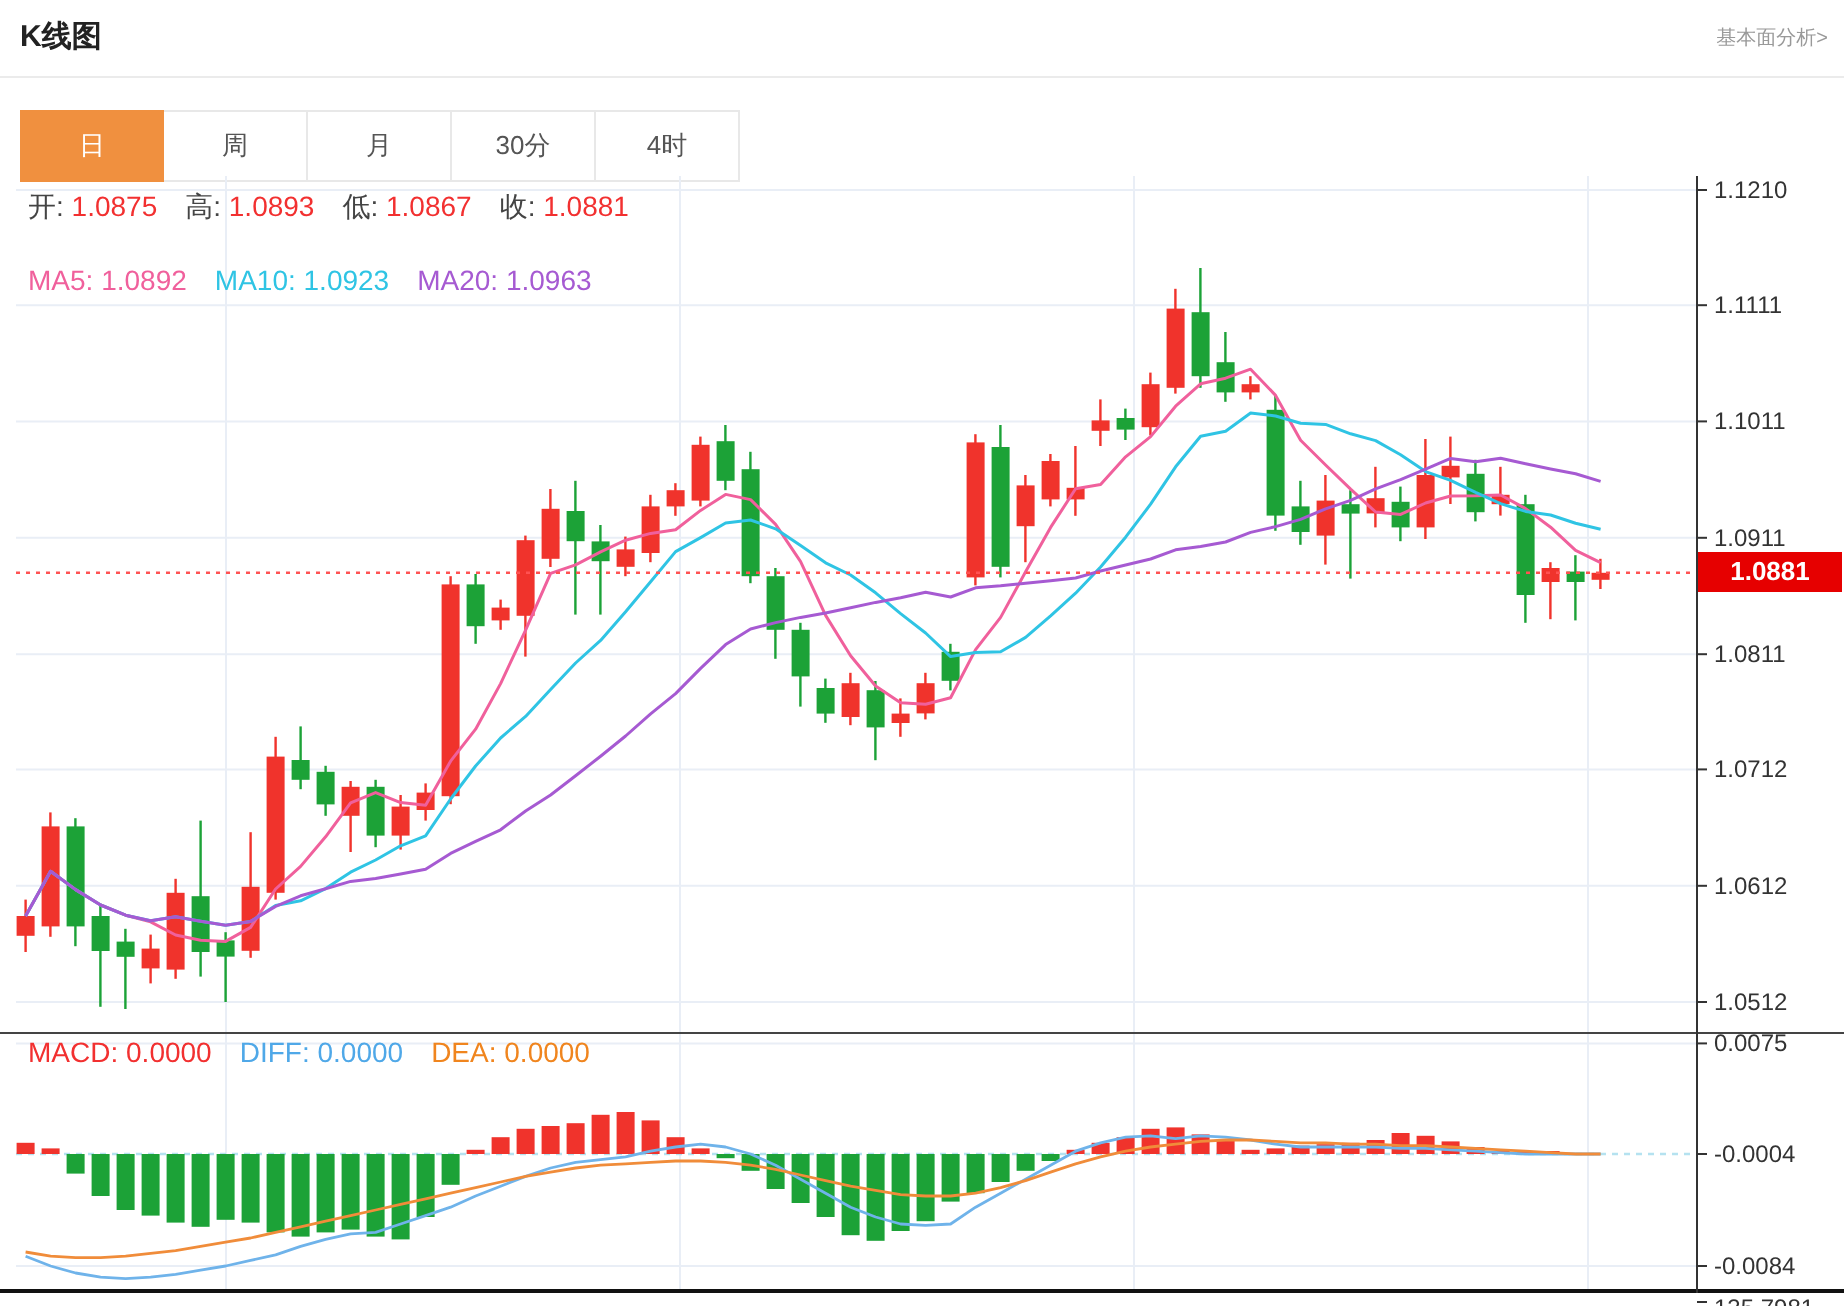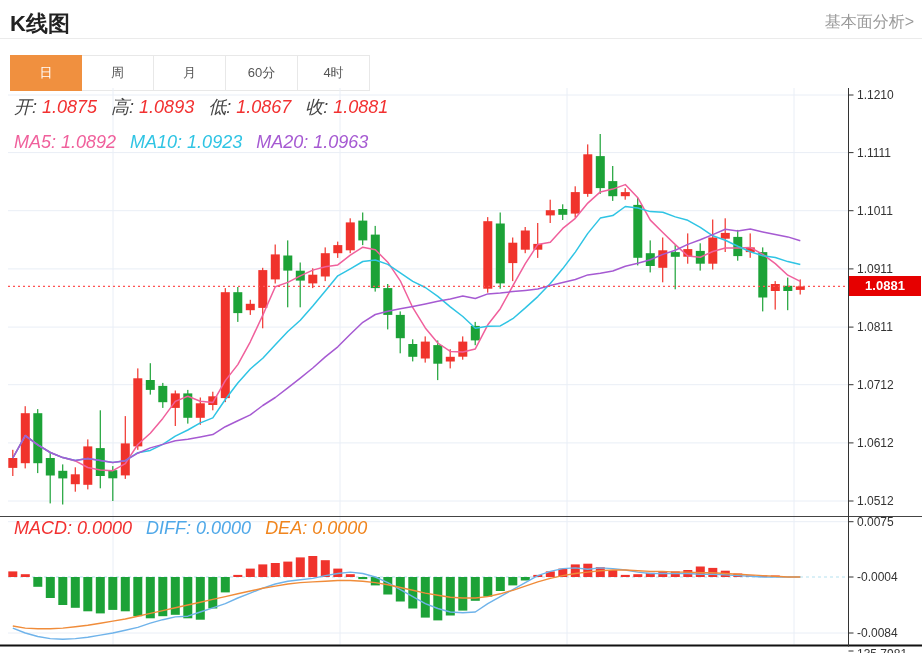--- a/index.html
+++ b/index.html
@@ -1,30 +1,30 @@
 <!DOCTYPE html>
 <html><head>
 <meta charset="utf-8">
 <style>
   html,body{margin:0;padding:0;}
   body{
     width:922px;height:653px;position:relative;overflow:hidden;background:#fff;
     font-family:"Liberation Sans","DejaVu Sans",sans-serif;
   }
   .hdr{position:absolute;left:0;top:0;width:922px;height:39px;border-bottom:1px solid #ebebeb;box-sizing:border-box;background:#fff;}
-  .title{position:absolute;left:10px;top:9px;font-size:22px;font-weight:bold;color:#222;}
-  .hdr-link{position:absolute;right:8px;top:12px;font-size:16px;color:#999;cursor:pointer;text-align:center;}
+  .title{position:absolute;left:10px;top:9px;font-size:15px;font-weight:bold;color:#222;}
+  .hdr-link{position:absolute;right:8px;top:12px;font-size:10px;color:#999;cursor:pointer;text-align:center;}
   .tabbar{position:absolute;left:10px;top:55px;height:36px;display:flex;}
   .tab{width:72px;height:36px;line-height:34px;text-align:center;font-size:13px;color:#555;
        background:#fff;border:1px solid #e8e8e8;border-left:none;box-sizing:border-box;cursor:pointer;}
   .tab:first-child{border-left:1px solid #e8e8e8;}
   .tab.active{color:#fff;border:none;line-height:36px;}
   .chart-area{position:absolute;left:0;top:88px;width:835px;height:565px;}
   #svg-host{position:absolute;left:0;top:0;width:922px;height:565px;}
-  .row{position:absolute;font-size:18px;white-space:nowrap;z-index:3;font-style:italic;}
+  .row{position:absolute;font-size:14px;white-space:nowrap;z-index:3;}
   .row .lbl{color:#444;}
   .row .item{margin-right:14px;}
   #quoteRow{left:14px;top:7px;}
   #maRow{left:14px;top:44px;}
   #macdRow{left:14px;top:430px;}
   #priceBadge{position:absolute;left:849px;width:72px;height:20px;color:#fff;font-size:13px;
       font-weight:bold;text-align:center;line-height:20px;z-index:4;}
   svg text{font-family:"Liberation Sans","DejaVu Sans",sans-serif;}
 </style>
 </head>
@@ -32,21 +32,21 @@
 
 <div class="hdr">
   <span class="title">K线图</span>
   <span class="hdr-link">基本面分析&gt;</span>
 </div>
 
 <div class="tabbar" id="tabbar">
     <div class="tab active" style="background: rgb(240, 144, 63);">日</div>
     <div class="tab">周</div>
     <div class="tab">月</div>
-    <div class="tab">60分</div>
+    <div class="tab">30分</div>
     <div class="tab">4时</div>
   </div>
 
 <div class="chart-area">
   <div id="svg-host"><svg width="922" height="565" viewBox="0 0 922 565">
         <g>
           <line x1="113" y1="0" x2="113" y2="556.5" stroke="#e9eef6" stroke-width="1"></line>
           <line x1="340" y1="0" x2="340" y2="556.5" stroke="#e9eef6" stroke-width="1"></line>
           <line x1="567" y1="0" x2="567" y2="556.5" stroke="#e9eef6" stroke-width="1"></line>
           <line x1="794" y1="0" x2="794" y2="556.5" stroke="#e9eef6" stroke-width="1"></line>

